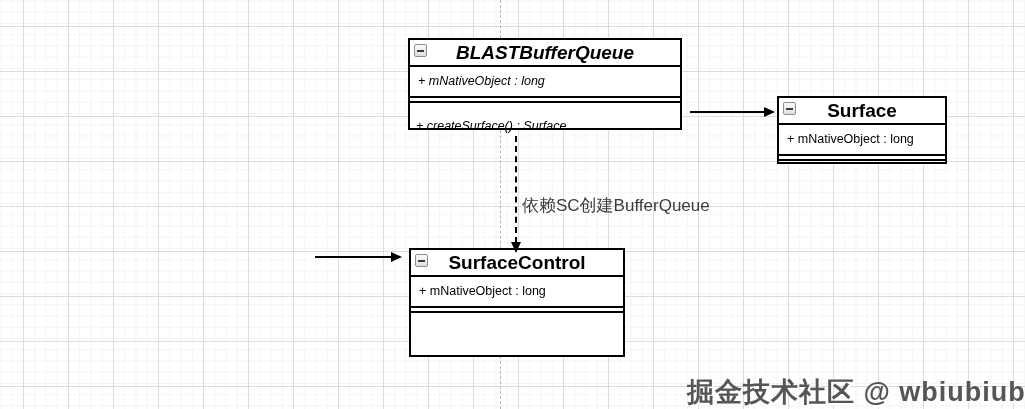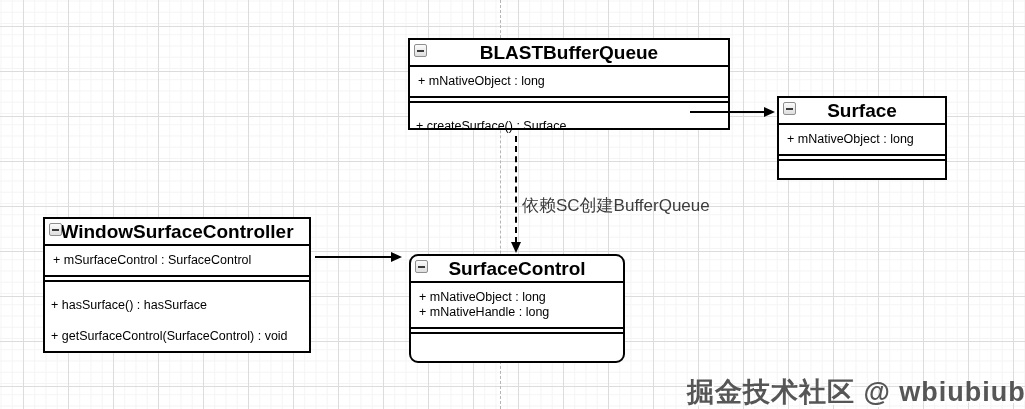--- a/index.html
+++ b/index.html
@@ -85,24 +85,24 @@
   }
   .uml-methods {
     font-size: 12.5px;
     line-height: 15px;
     padding: 16px 6px;
     white-space: nowrap;
     overflow: hidden;
   }
   .uml-methods .row + .row { margin-top: 16px; }
 
-  #cls-blast   { left: 408px; top: 38px;  width: 322px; height: 92px;  }
-  #cls-surface { left: 777px; top: 96px;  width: 170px; height: 84px;  }
+  #cls-blast   { left: 408px; top: 38px;  width: 274px; height: 92px; font-style: italic;  }
+  #cls-surface { left: 777px; top: 96px;  width: 170px; height: 68px;  }
   #cls-wsc     { left: 43px;  top: 217px; width: 268px; height: 136px; }
-  #cls-sc      { left: 409px; top: 254px; width: 216px; height: 109px; border-radius: 9px; }
+  #cls-sc      { left: 409px; top: 248px; width: 216px; height: 109px; }
 
   
   .edge-line-h {
     position: absolute;
     height: 2px;
     background: #000000;
   }
   .edge-line-v-dashed {
     position: absolute;
     width: 0;
@@ -177,43 +177,28 @@
     <div class="uml-title">
       <span class="collapse-icon"></span>
       <span>Surface</span>
     </div>
     <div class="uml-attrs">
       <div class="row">+ mNativeObject : long</div>
     </div>
     <div class="uml-sep"></div>
   </div>
 
-  <div class="uml" id="cls-wsc">
-    <div class="uml-title">
-      <span class="collapse-icon"></span>
-      <span>WindowSurfaceController</span>
-    </div>
-    <div class="uml-attrs">
-      <div class="row">+ mSurfaceControl : SurfaceControl</div>
-    </div>
-    <div class="uml-sep"></div>
-    <div class="uml-methods">
-      <div class="row">+ hasSurface() : hasSurface</div>
-      <div class="row">+ getSurfaceControl(SurfaceControl) : void</div>
-    </div>
-  </div>
 
   <div class="uml" id="cls-sc">
     <div class="uml-title">
       <span class="collapse-icon"></span>
       <span>SurfaceControl</span>
     </div>
     <div class="uml-attrs">
       <div class="row">+ mNativeObject : long</div>
-      <div class="row">+ mNativeHandle : long</div>
     </div>
     <div class="uml-sep"></div>
   </div>
 
   <div>
     <div class="edge-line-h" id="edge1-line"></div>
     <div class="arrowhead-right" id="edge1-head"></div>
   </div>
 
   <div>

